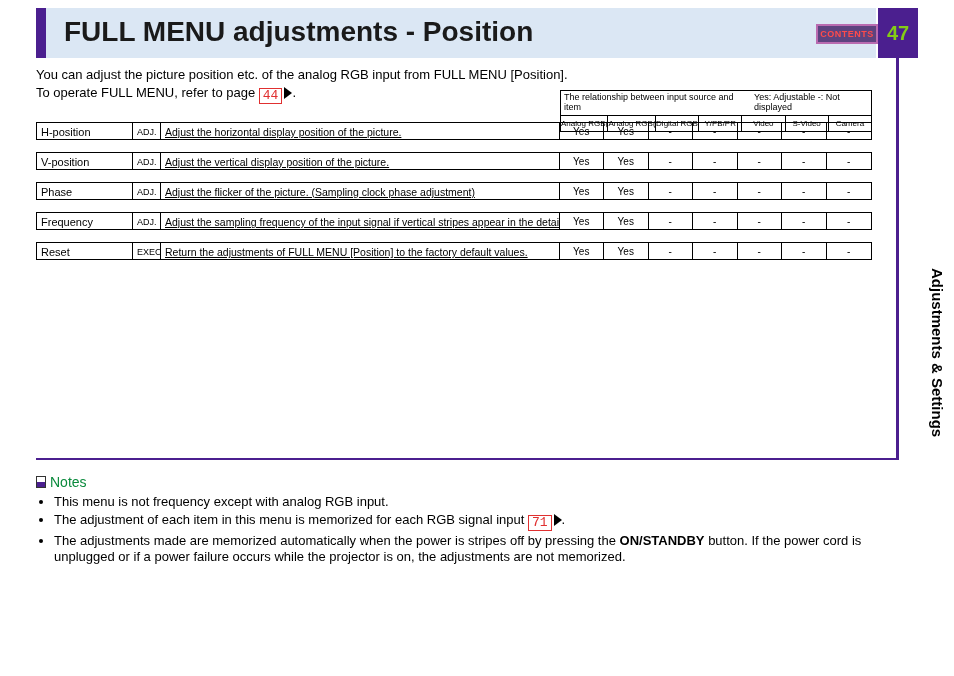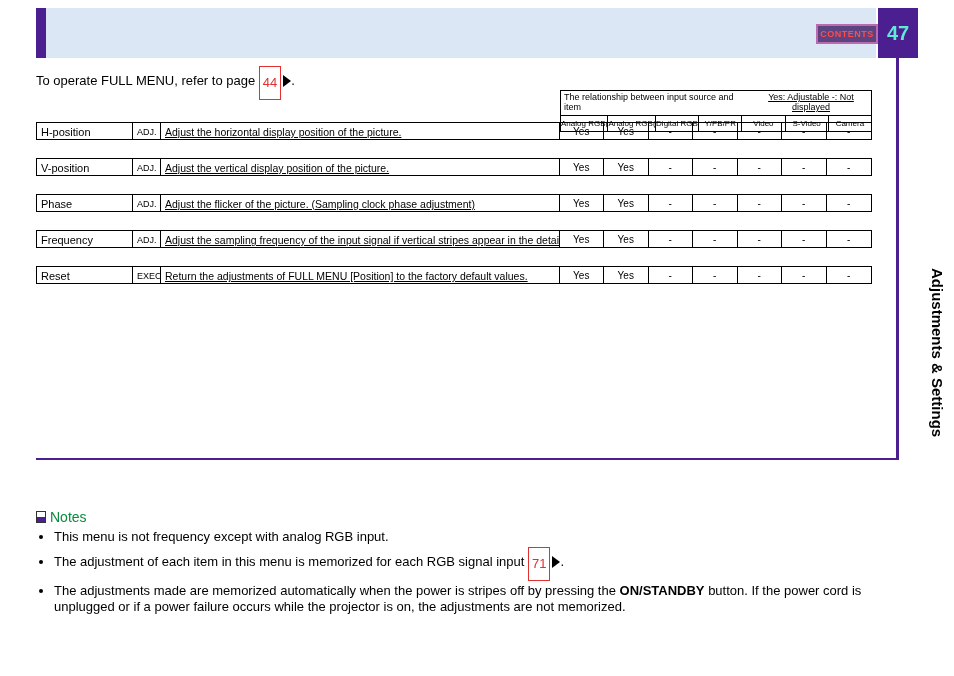--- a/index.html
+++ b/index.html
@@ -60,21 +60,21 @@
     letter-spacing: 0.5px;
     cursor: pointer;
   }
   .page-no {
     position: absolute;
     right: 36px;
     top: 8px;
     width: 40px;
     height: 50px;
     background: #4b1f8f;
-    color: #5eead4;
+    color: #84cc16;
     font-weight: bold;
     font-size: 20px;
     display: flex;
     align-items: center;
     justify-content: center;
   }
   
   .right-rule {
     position: absolute;
     top: 58px;
@@ -109,24 +109,25 @@
     top: 66px;
     width: 820px;
     font-size: 13px;
     line-height: 18px;
   }
   .page-ref {
     display: inline-flex;
     align-items: center;
     border: 1px solid #e03030;
     color: #e03030;
-    padding: 16px 3px;
+    padding: 0 3px;
     height: 16px;
     font-size: 13px;
     vertical-align: -2px;
+    font-family: Liberation Mono, monospace;
   }
   .page-ref-arrow {
     display: inline-block;
     width: 0; height: 0;
     border-top: 6px solid transparent;
     border-bottom: 6px solid transparent;
     border-left: 8px solid #000;
     margin-left: 2px;
     vertical-align: -2px;
   }
@@ -137,21 +138,21 @@
     top: 90px;
     right: 82px;
     font-size: 9px;
   }
   .rel-header {
     border: 1px solid #000;
     display: flex;
     height: 26px;
   }
   .rel-header .lbl { flex: 1; padding: 1px 3px; }
-  .rel-header .leg { width: 120px; padding: 1px 3px; text-align: center; text-decoration: underline; }
+  .rel-header .leg { width: 120px; padding: 1px 3px; text-align: left; }
   .rel-cols {
     display: flex;
     border-left: 1px solid #000;
     border-right: 1px solid #000;
     border-bottom: 1px solid #000;
     height: 16px;
     font-size: 8px;
   }
   .rel-cols div {
     flex: 1;
@@ -168,21 +169,21 @@
     position: absolute;
     left: 36px;
     top: 122px;
     right: 82px;
     font-size: 11px;
     border-collapse: separate;
   }
   .row {
     display: flex;
     border: 1px solid #000;
-    margin-bottom: 18px;
+    margin-bottom: 12px;
     height: 18px;
     align-items: stretch;
   }
   .row > div {
     border-right: 1px solid #000;
     padding: 2px 4px;
     line-height: 14px;
     overflow: hidden;
     white-space: nowrap;
   }
@@ -191,21 +192,20 @@
   .c-type { width: 28px; font-size: 9px; text-align: left; }
   .c-desc { flex: 1; font-size: 10.5px; text-decoration: underline; }
   .c-src  { width: 44.5px; text-align: center; font-size: 10px; }
   
   .notes {
     position: absolute;
     left: 36px;
     top: 474px;
     right: 41px;
     font-size: 13px;
-    margin-top: 35px;
   }
   .notes-header {
     color: #0a8a3c;
     font-weight: normal;
     font-size: 14px;
   }
   .notes-icon {
     display: inline-block;
     width: 10px; height: 12px;
     border: 1px solid #333;
@@ -215,27 +215,29 @@
   }
   .notes ul { margin: 4px 0 0 0; padding-left: 18px; }
   .notes li { margin-bottom: 2px; line-height: 16px; }
 </style>
 </head>
 <body>
 <div class="page">
 
   <div class="header-band"></div>
   <div class="left-stripe"></div>
+  <div class="page-title">FULL MENU adjustments - Position</div>
   <div class="contents-btn">CONTENTS</div>
   <div class="page-no">47</div>
   <div class="right-rule"></div>
   <div class="hr-purple"></div>
   <div class="side-tab">Adjustments &amp; Settings</div>
 
   <div class="intro">
+    <div>You can adjust the picture position etc. of the analog RGB input from FULL MENU [Position].</div>
     <div>
       <span>To operate FULL MENU, refer to page </span>
       <span class="page-ref">44</span><span class="page-ref-arrow"></span><span>.</span>
     </div>
   </div>
 
   <div class="rel-box">
     <div class="rel-header">
       <div class="lbl">The relationship between input source and item</div>
       <div class="leg">Yes: Adjustable   -: Not displayed</div>

